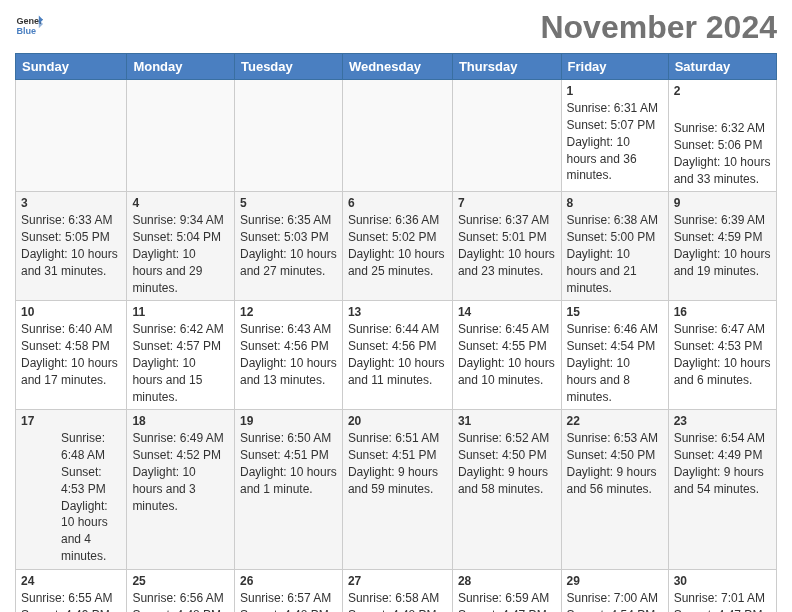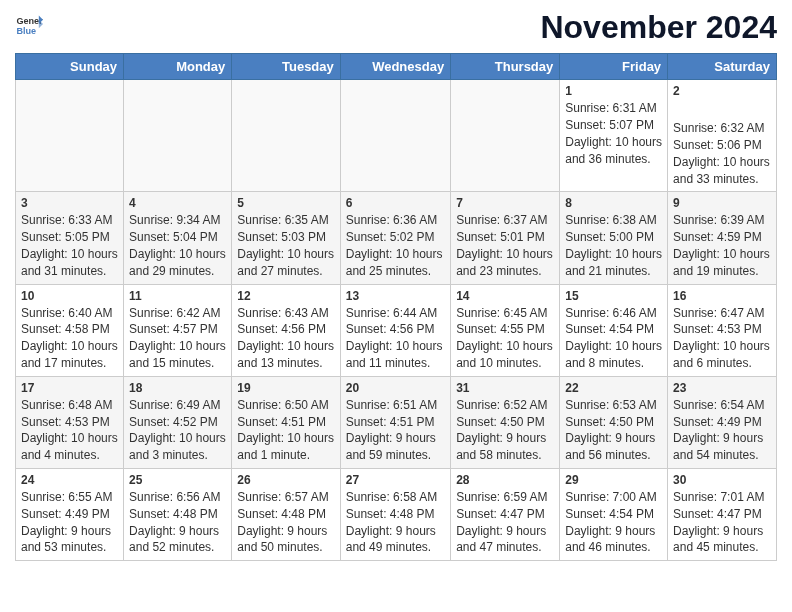--- a/index.html
+++ b/index.html
@@ -29,36 +29,36 @@
     .logo-icon {
       width: 28px;
       height: 28px;
     }
     .title-block {
       text-align: right;
     }
     .month-title {
       font-size: 32px;
       font-weight: bold;
-      color: #0f172a;
+      color: #737373;
       line-height: 1.1;
     }
     .subtitle {
       font-size: 15px;
       color: #555;
     }
     .calendar {
       width: 100%;
       border-collapse: collapse;
       border: 1px solid #ccc;
     }
     .calendar th {
       background: #4a7fc1;
       color: #fff;
-      text-align: right;
+      text-align: left;
       padding: 5px 6px;
       font-size: 13px;
       font-weight: bold;
       border: 1px solid #3a6fa1;
     }
     .calendar td {
       vertical-align: top;
       border: 1px solid #ccc;
       padding: 4px 5px;
       width: 113px;
@@ -222,21 +222,21 @@
           <td>
             <span class="day-num">16</span>
             <div class="day-info" style="white-space: pre-line;">Sunrise: 6:47 AM
 Sunset: 4:53 PM
 Daylight: 10 hours and 6 minutes.</div>
           </td>
         </tr>
         <tr>
           <td>
             <span class="day-num">17</span>
-            <div class="day-info" style="white-space: pre-line;">Sunrise: 6:48 AM
+            <div class="day-info" style="white-space: pre-line; margin-left: 40px;">Sunrise: 6:48 AM
 Sunset: 4:53 PM
 Daylight: 10 hours and 4 minutes.</div>
           </td>
           <td>
             <span class="day-num">18</span>
             <div class="day-info" style="white-space: pre-line;">Sunrise: 6:49 AM
 Sunset: 4:52 PM
 Daylight: 10 hours and 3 minutes.</div>
           </td>
           <td>

